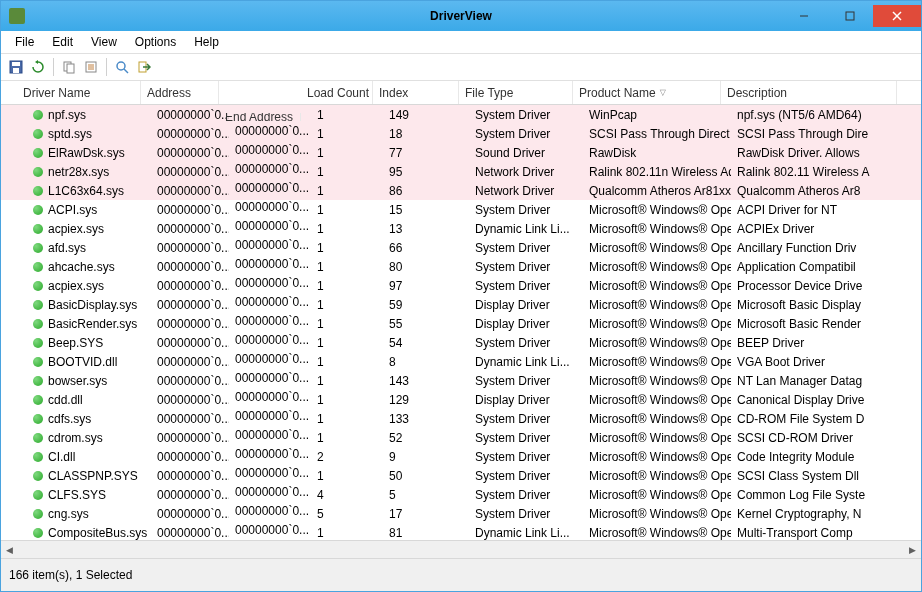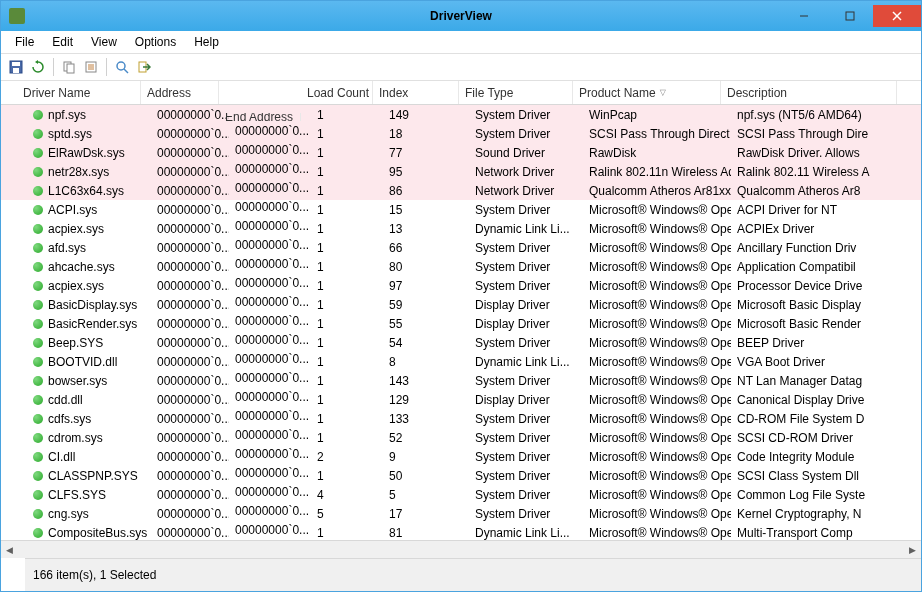--- a/index.html
+++ b/index.html
@@ -28,21 +28,21 @@
 .col-1 { width: 78px; }
 .col-2 { width: 82px; margin-top: 32px; }
 .col-3 { width: 72px; }
 .col-4 { width: 86px; }
 .col-5 { width: 114px; }
 .col-6 { width: 148px; }
 .col-7 { width: 176px; }
 .scrollbar-h { height: 18px; background: #f0f0f0; border-top: 1px solid #d8d8d8; display: flex; align-items: center; }
 .scroll-arrow { width: 17px; height: 17px; display: flex; align-items: center; justify-content: center; font-size: 9px; color: #606060; cursor: pointer; }
 .scroll-track { flex: 1; height: 17px; position: relative; }
-.statusbar { height: 22px; background: #f0f0f0; border-top: 1px solid #d8d8d8; display: flex; align-items: center; padding: 16px 8px; font-size: 12px; margin-left: 24px; }
+.statusbar { height: 22px; background: #f0f0f0; border-top: 1px solid #d8d8d8; display: flex; align-items: center; padding: 16px 8px; font-size: 12px; }
 </style>
 </head>
 <body>
 
 <div class="titlebar">
   <span class="titlebar-icon"></span>
   <span class="titlebar-title">DriverView</span>
   <div class="titlebar-buttons">
     <div class="titlebar-btn">
         <svg width="10" height="10">

